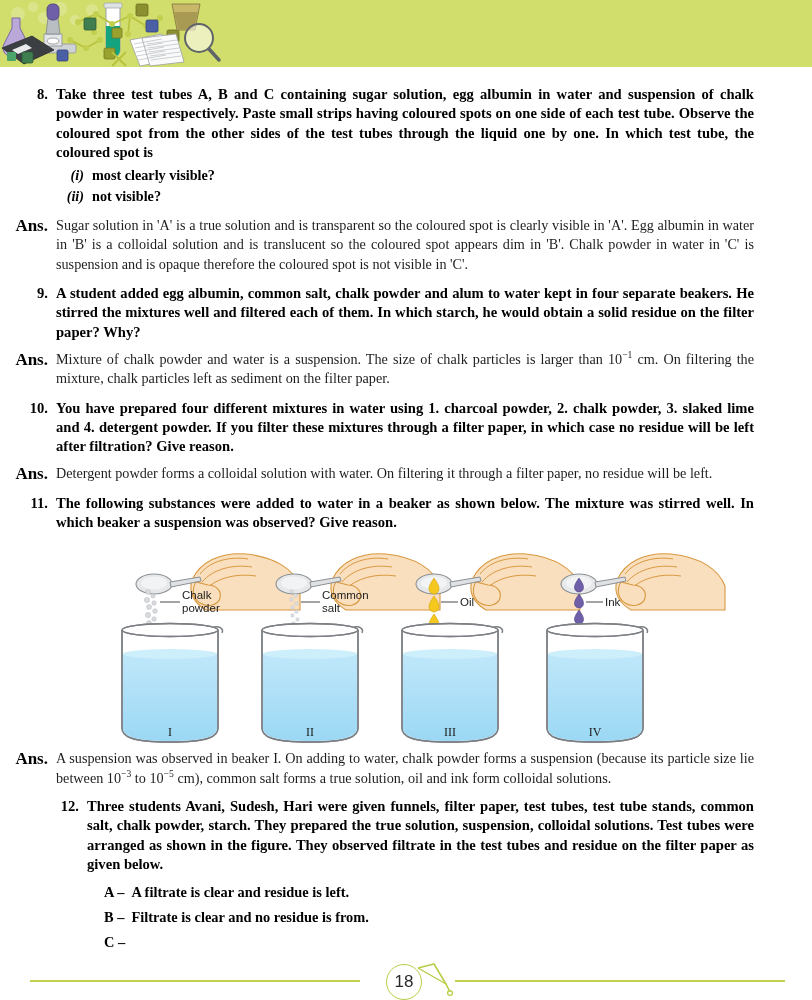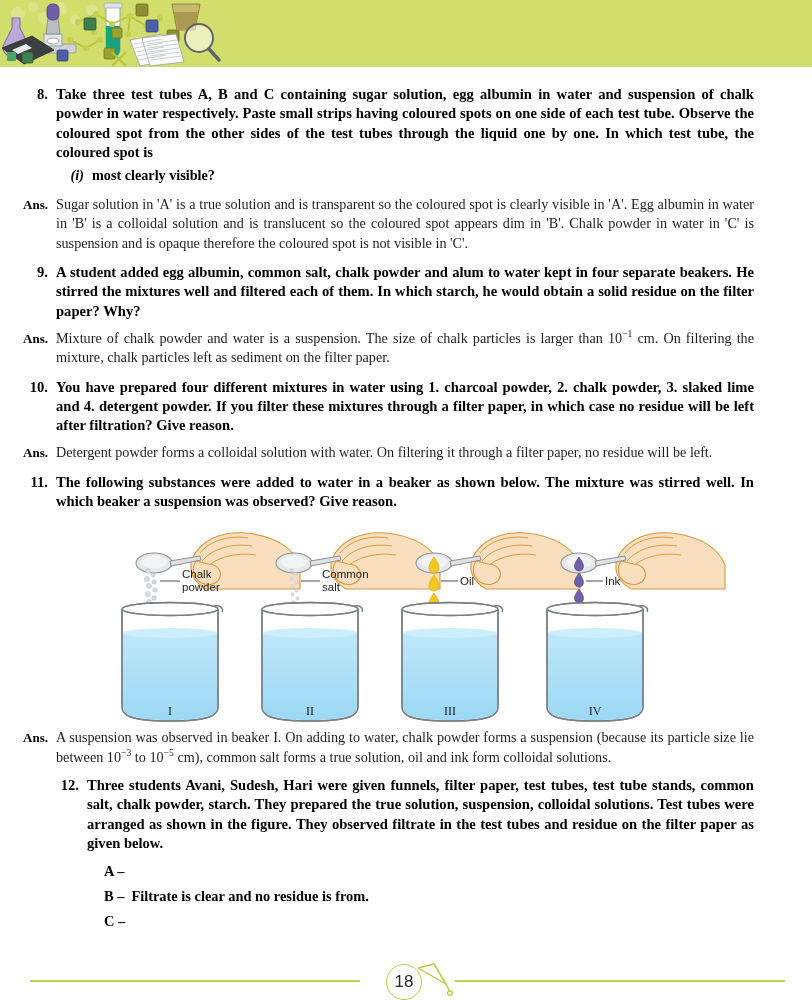--- a/index.html
+++ b/index.html
@@ -62,21 +62,21 @@
     font-size: 14.2px;
     line-height: 19.3px;
     color: #1d1d1d;
   }
   .marker {
     flex: 0 0 auto;
     text-align: right;
     padding-right: 8px;
   }
   .marker.qnum { width: 48px; }
-  .marker.ansl { width: 48px; font-weight: bold; font-size: 13px; color:#000; }
+  .marker.ansl { width: 48px; font-weight: bold; font-size: 17px; color:#000; }
   .body-text {
     flex: 1 1 auto;
     text-align: justify;
     text-justify: inter-word;
     padding-right: 58px;
   }
 
   .sub-list { margin: 3px 0 0 0; }
   .sub-item {
     display: flex;
@@ -246,20 +246,24 @@
 <div class="page-body">
 
   <div class="block q" style="margin-top:13px;">
     <div class="marker qnum">8.</div>
     <div class="body-text">Take three test tubes A, B and C containing sugar solution, egg albumin in water and suspension of chalk powder in water respectively. Paste small strips having coloured spots on one side of each test tube. Observe the coloured spot from the other sides of the test tubes through the liquid one by one. In which test tube, the coloured spot is</div>
   </div>
   <div class="sub-list">
     <div class="sub-item">
       <div class="sub-marker">(i)</div>
       <div>most clearly visible?</div>
+    </div>
+    <div class="sub-item">
+      <div class="sub-marker">(ii)</div>
+      <div>not visible?</div>
     </div>
   </div>
 
   <div class="block a" style="margin-top:9px;">
     <div class="marker ansl">Ans.</div>
     <div class="body-text">Sugar solution in 'A' is a true solution and is transparent so the coloured spot is clearly visible in 'A'. Egg albumin in water in 'B' is a colloidal solution and is translucent so the coloured spot appears dim in 'B'. Chalk powder in water in 'C' is suspension and is opaque therefore the coloured spot is not visible in 'C'.</div>
   </div>
 
   <div class="block q" style="margin-top:10px;">
     <div class="marker qnum">9.</div>
@@ -467,20 +471,21 @@
   </div>
 
   <div class="block q" style="margin-top:9px;padding-left:31px;">
     <div class="marker qnum">12.</div>
     <div class="body-text">Three students Avani, Sudesh, Hari were given funnels, filter paper, test tubes, test tube stands, common salt, chalk powder, starch. They prepared the true solution, suspension, colloidal solutions. Test tubes were arranged as shown in the figure. They observed filtrate in the test tubes and residue on the filter paper as given below.</div>
   </div>
 
   <div style="margin-top:6px;">
     <div class="letter-line">
       <span class="lbl">A –</span>
+      <span>A filtrate is clear and residue is left.</span>
     </div>
     <div class="letter-line">
       <span class="lbl">B –</span>
       <span>Filtrate is clear and no residue is from.</span>
     </div>
     <div class="letter-line">
       <span class="lbl">C –</span>
     </div>
   </div>
 

